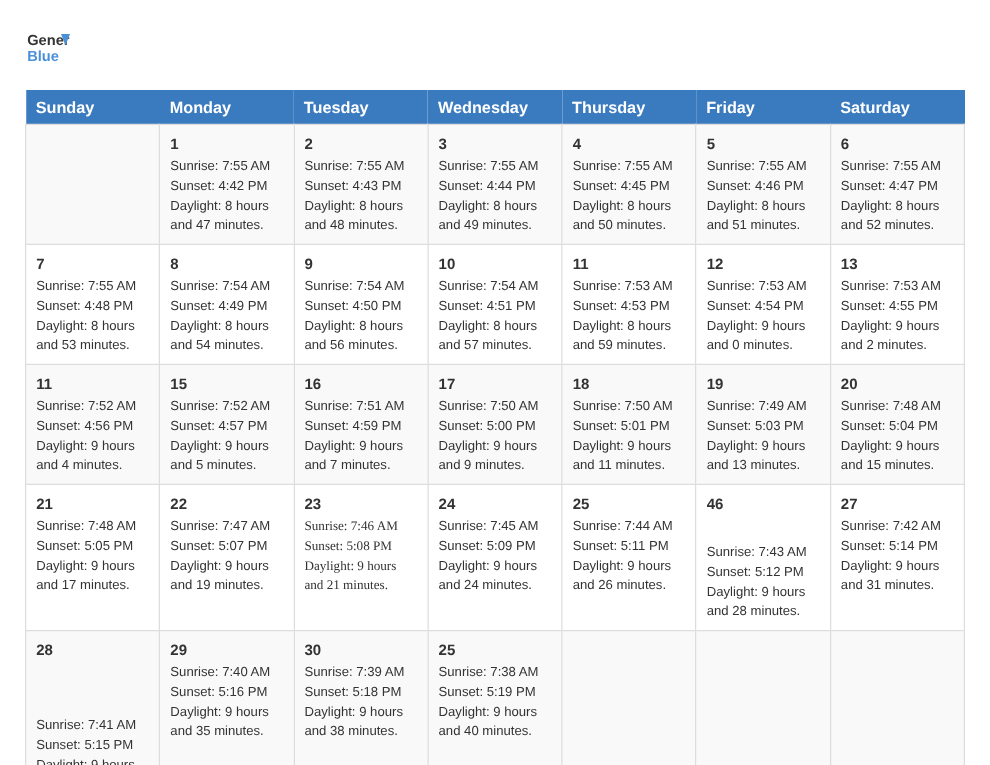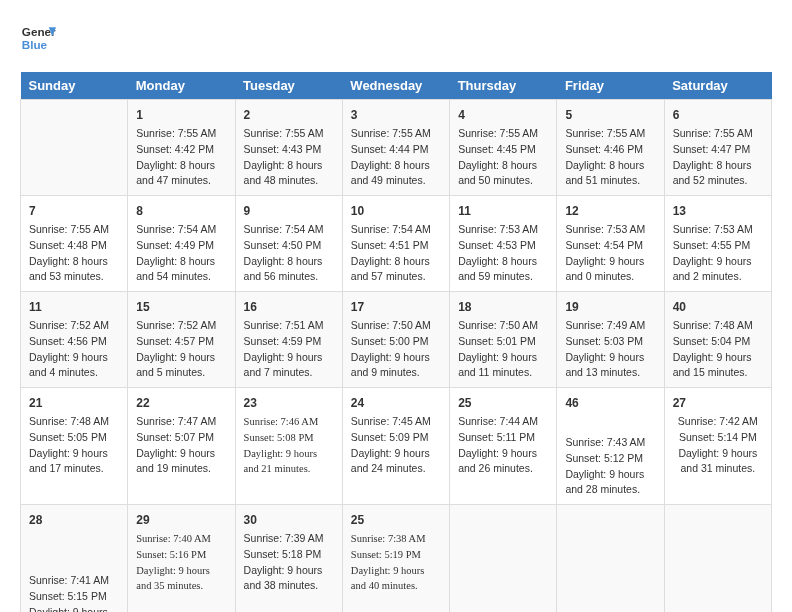--- a/index.html
+++ b/index.html
@@ -240,21 +240,21 @@
 and 11 minutes.</div>
         </td>
         <td>
           <span class="day-num">19</span>
           <div class="cell-content" style="white-space: pre-line;">Sunrise: 7:49 AM
 Sunset: 5:03 PM
 Daylight: 9 hours
 and 13 minutes.</div>
         </td>
         <td>
-          <span class="day-num">40</span>
+          <span class="day-num">20</span>
           <div class="cell-content" style="white-space: pre-line;">Sunrise: 7:48 AM
 Sunset: 5:04 PM
 Daylight: 9 hours
 and 15 minutes.</div>
         </td>
       </tr>
       <tr>
         <td>
           <span class="day-num">21</span>
           <div class="cell-content" style="white-space: pre-line;">Sunrise: 7:48 AM
@@ -292,51 +292,51 @@
         </td>
         <td>
           <span class="day-num">46</span>
           <div class="cell-content" style="white-space: pre-line; margin-top: 23px;">Sunrise: 7:43 AM
 Sunset: 5:12 PM
 Daylight: 9 hours
 and 28 minutes.</div>
         </td>
         <td>
           <span class="day-num">27</span>
-          <div class="cell-content" style="white-space: pre-line; text-align: center;">Sunrise: 7:42 AM
+          <div class="cell-content" style="white-space: pre-line;">Sunrise: 7:42 AM
 Sunset: 5:14 PM
 Daylight: 9 hours
 and 31 minutes.</div>
         </td>
       </tr>
       <tr>
         <td>
           <span class="day-num">28</span>
           <div class="cell-content" style="white-space: pre-line; margin-top: 44px;">Sunrise: 7:41 AM
 Sunset: 5:15 PM
 Daylight: 9 hours
 and 33 minutes.</div>
         </td>
         <td>
           <span class="day-num">29</span>
-          <div class="cell-content" style="white-space: pre-line; font-family: Liberation Serif, serif;">Sunrise: 7:40 AM
+          <div class="cell-content" style="white-space: pre-line;">Sunrise: 7:40 AM
 Sunset: 5:16 PM
 Daylight: 9 hours
 and 35 minutes.</div>
         </td>
         <td>
           <span class="day-num">30</span>
           <div class="cell-content" style="white-space: pre-line;">Sunrise: 7:39 AM
 Sunset: 5:18 PM
 Daylight: 9 hours
 and 38 minutes.</div>
         </td>
         <td>
           <span class="day-num">25</span>
-          <div class="cell-content" style="white-space: pre-line; font-family: Liberation Serif, serif;">Sunrise: 7:38 AM
+          <div class="cell-content" style="white-space: pre-line;">Sunrise: 7:38 AM
 Sunset: 5:19 PM
 Daylight: 9 hours
 and 40 minutes.</div>
         </td>
         <td></td>
         <td></td>
         <td></td>
       </tr>
     </tbody>
 </table>

